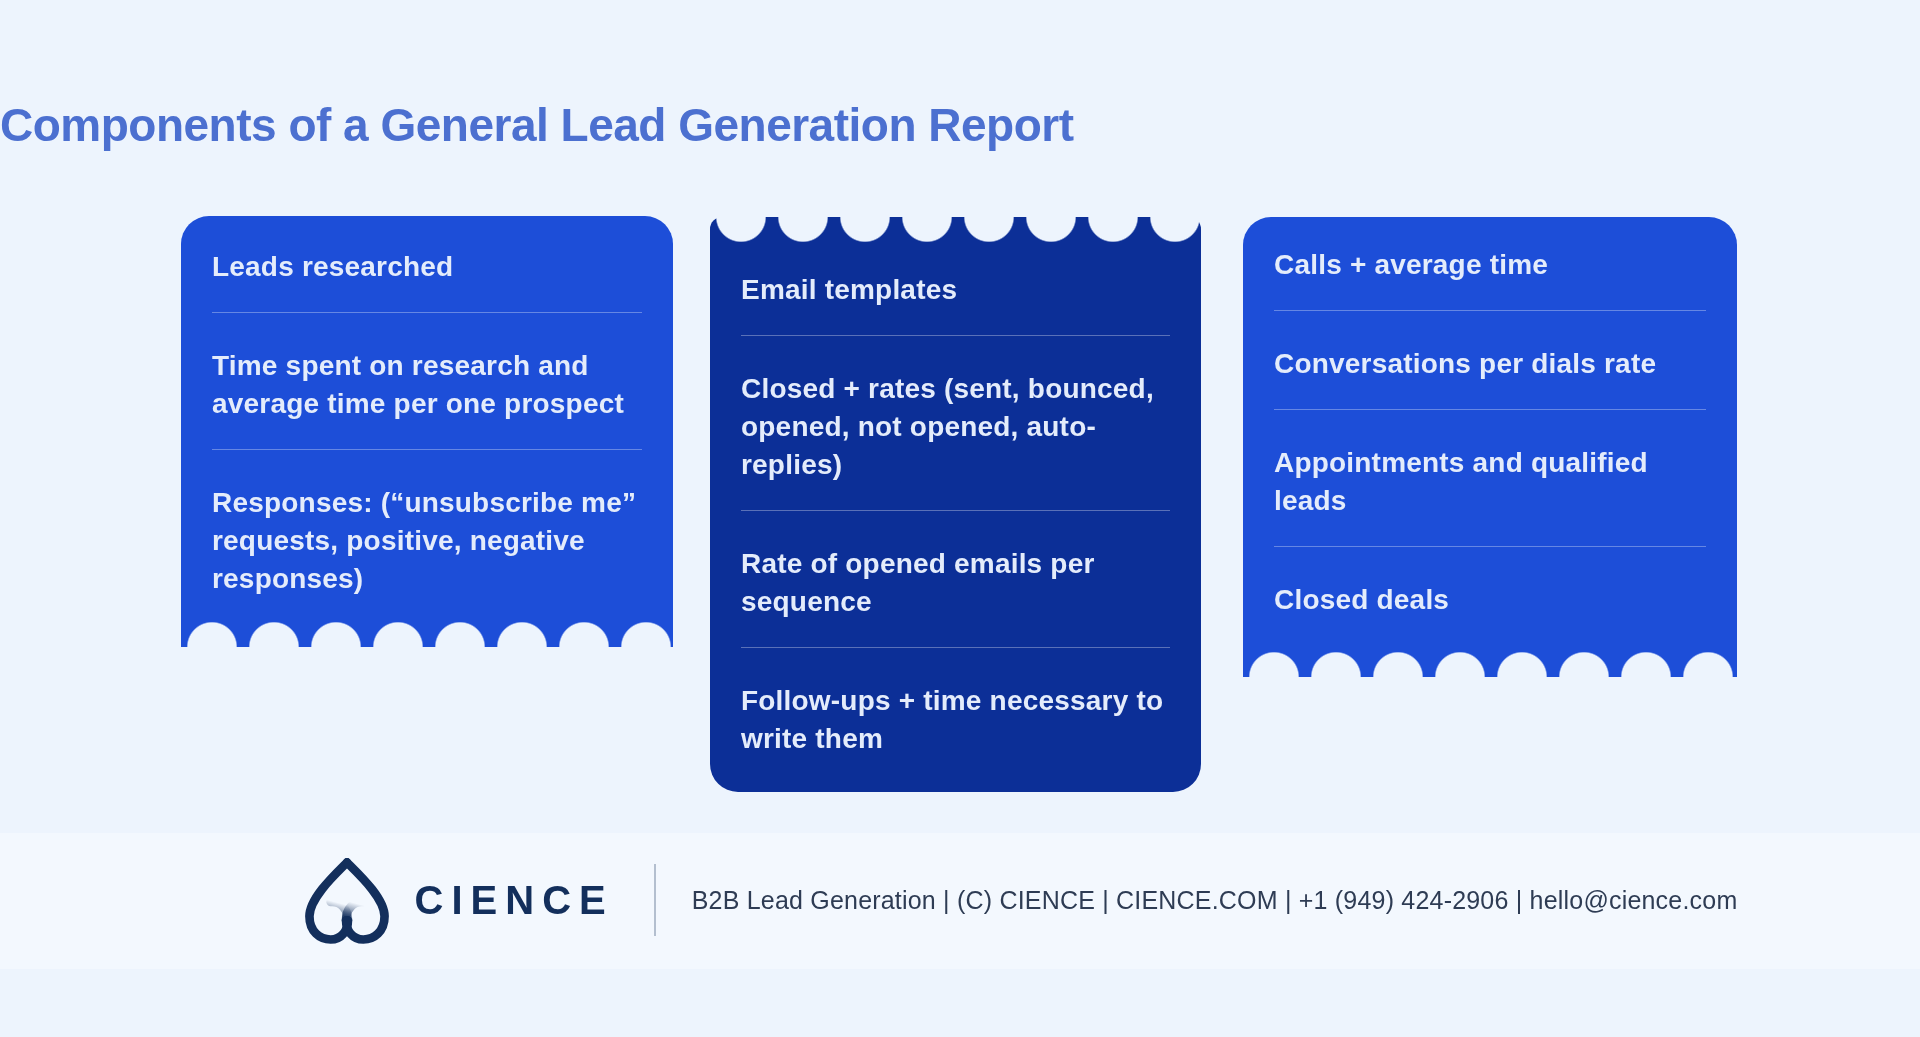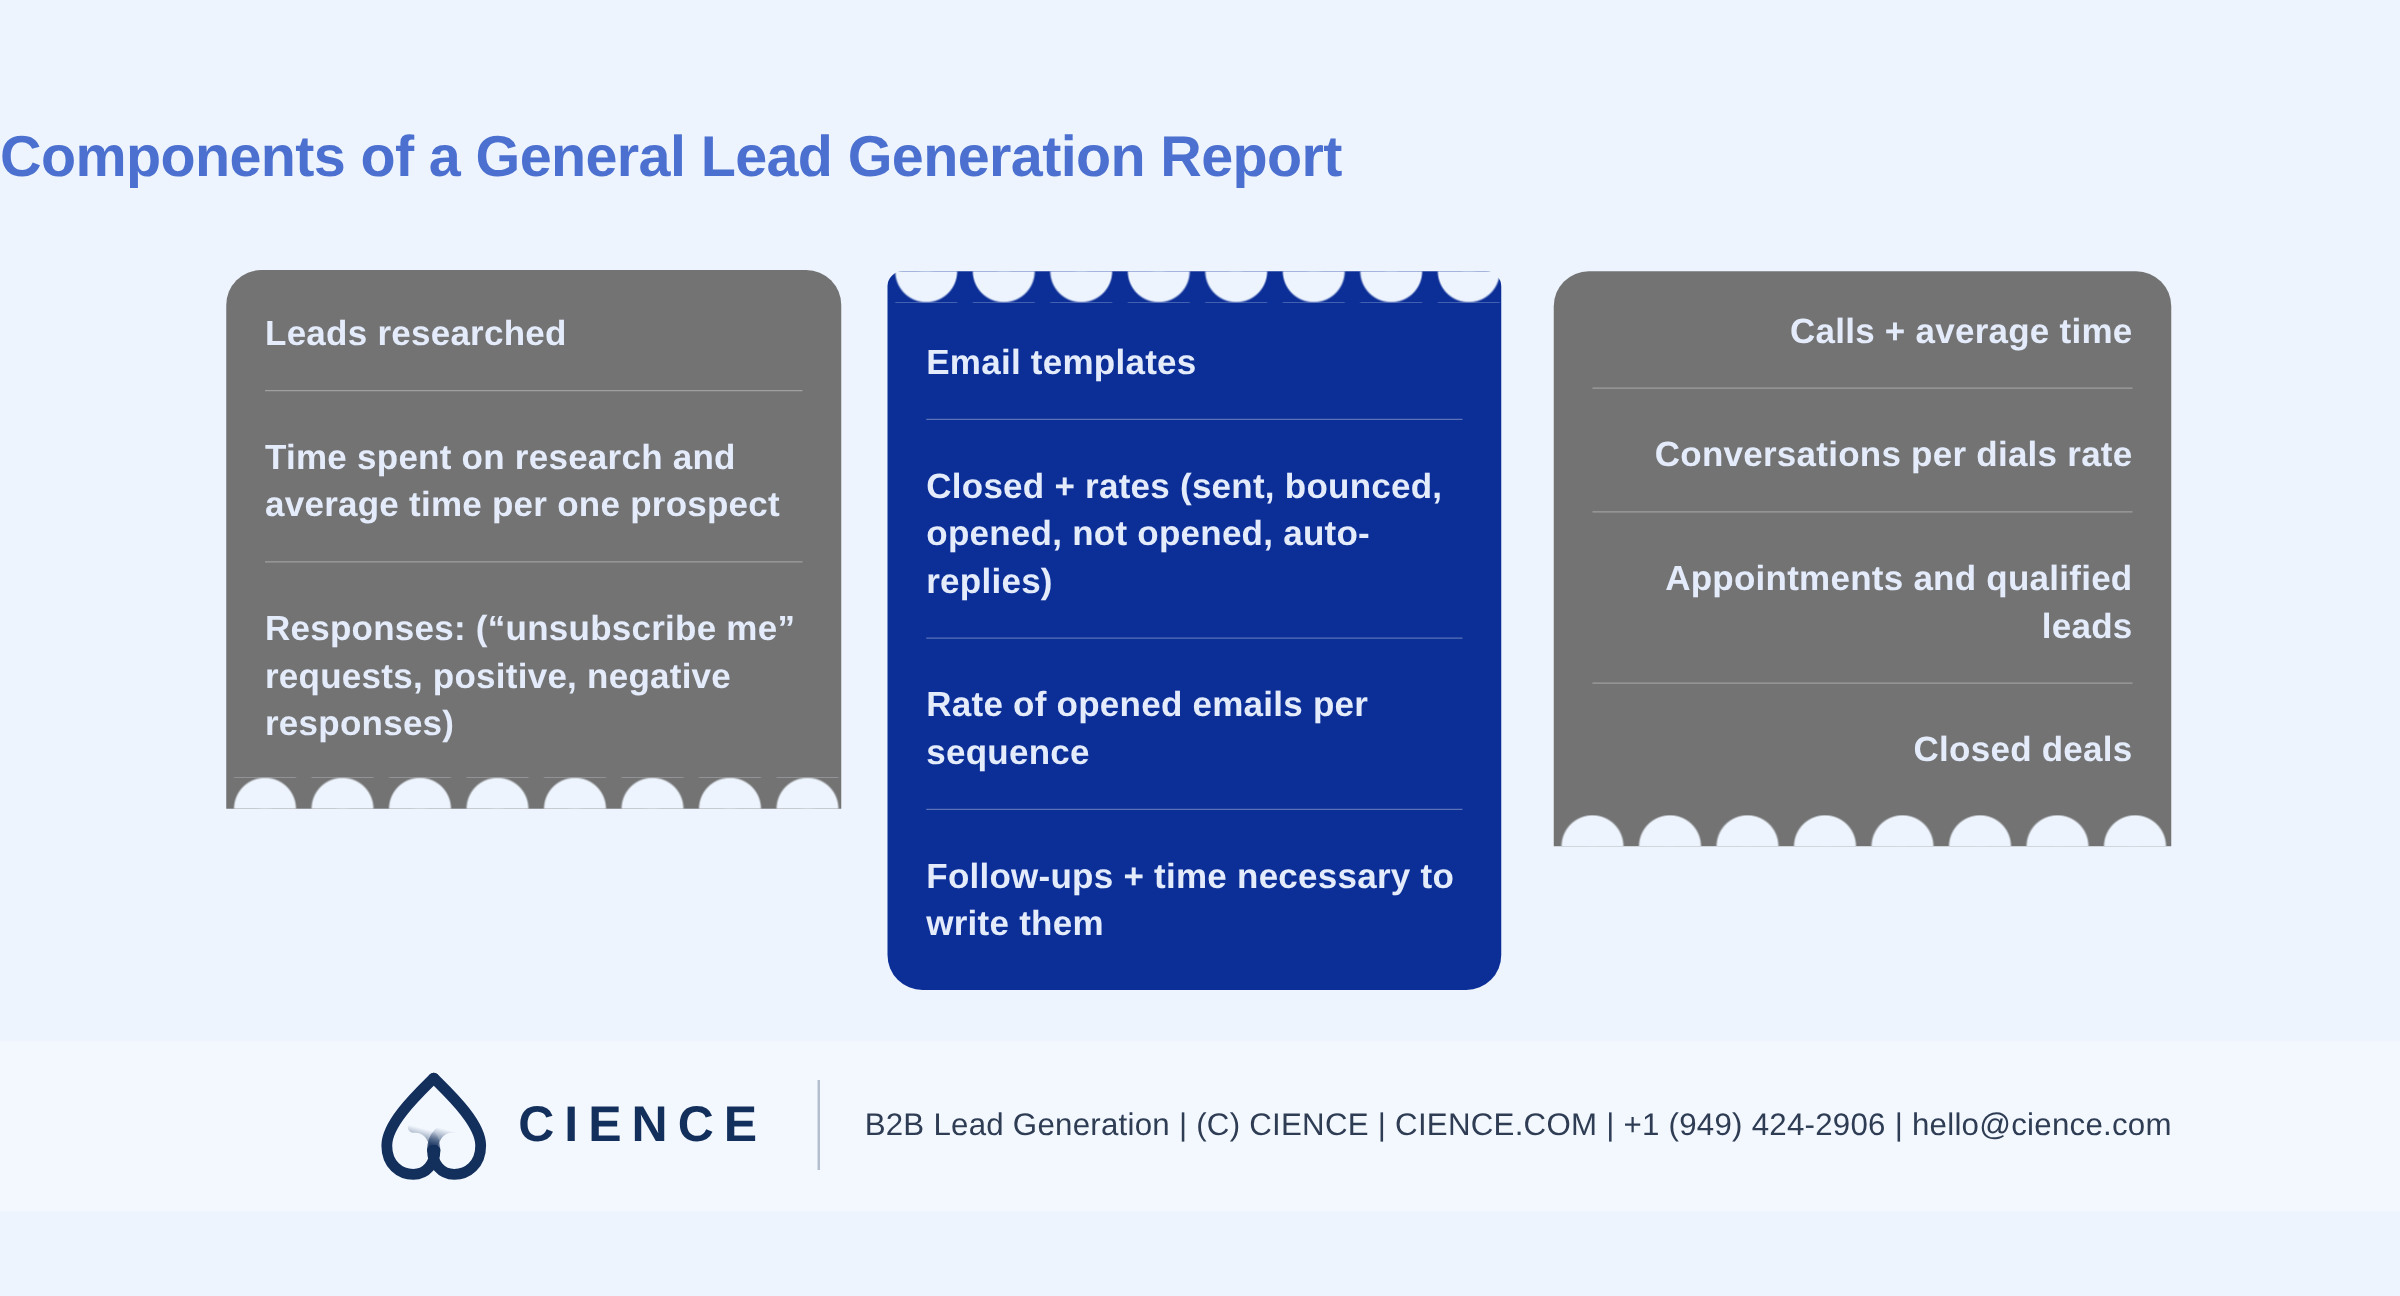--- a/index.html
+++ b/index.html
@@ -18,25 +18,25 @@
     font-size:46px;font-weight:700;letter-spacing:-0.5px;
     color:#4c70d0;
   }
   .card{
     position:absolute;
     box-sizing:border-box;
     padding-left:31px;padding-right:31px;
     color:#e4ecfb;
     font-size:28px;font-weight:700;line-height:38px;letter-spacing:0.2px;
   }
-  .card.light{background:#737373;border-radius:28px 28px 0 0;}
+  .card.light{background:#1d4ed8;border-radius:28px 28px 0 0;}
   .card.dark{background:#0c2f97;border-radius:12px 12px 28px 28px;}
   .card-research{left:181px;top:216px;width:492px;height:431px;padding-top:32px;}
   .card-email   {left:710px;top:217px;width:491px;height:575px;padding-top:54px;}
-  .card-calls   {left:1243px;top:217px;width:494px;height:460px;padding-top:29px;text-align:right;}
+  .card-calls   {left:1243px;top:217px;width:494px;height:460px;padding-top:29px;}
   .card-item{position:relative;}
   .divider{
     height:1px;background:rgba(255,255,255,0.32);
     margin:26px 0 34px 0;
   }
   .scallops{
     position:absolute;left:0;width:100%;height:25px;
     background-repeat:repeat-x;
     background-size:62px 25px;
   }

